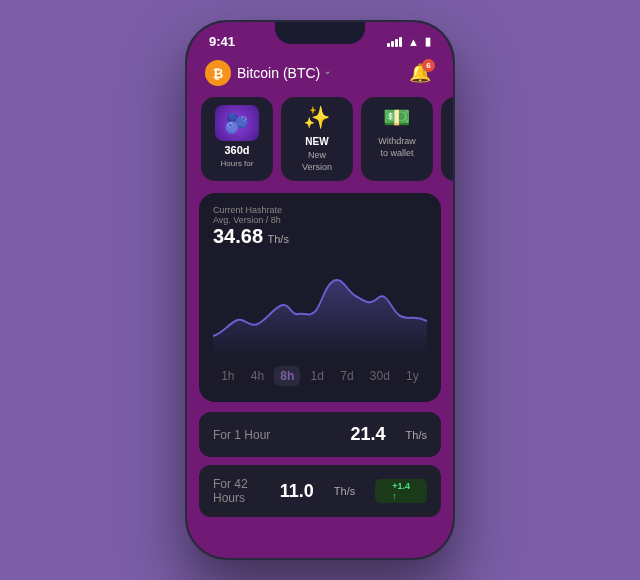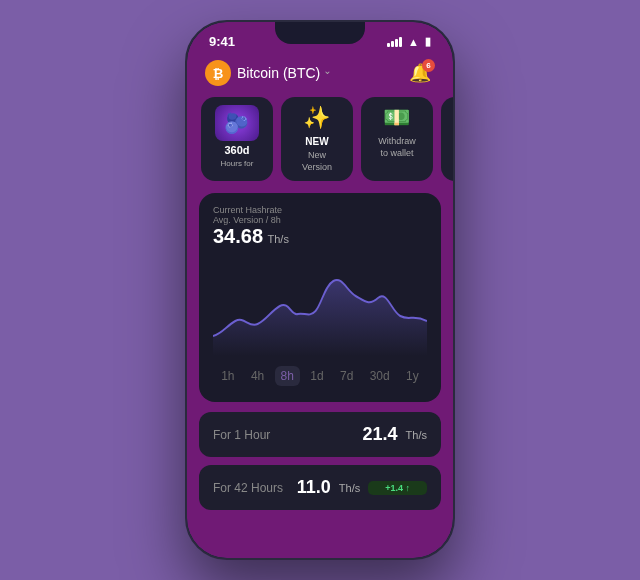--- a/index.html
+++ b/index.html
@@ -171,38 +171,38 @@
     .time-btn {
       font-size: 12px;
       color: #666;
       padding: 3px 6px;
       border-radius: 6px;
       cursor: pointer;
     }
     .time-btn.active {
       background: #2a2a3e;
       color: #7b5ea7;
-      font-weight: 400;
+      font-weight: 700;
     }
 
     
     .stats-section {
       margin: 10px 12px 16px;
     }
     .stat-row {
       display: flex;
       align-items: center;
       justify-content: space-between;
       padding: 12px 14px;
       background: #1e1e2e;
       border-radius: 12px;
       margin-bottom: 8px;
     }
     .stat-label { font-size: 12px; color: #888; }
-    .stat-right { display: flex; align-items: center; gap: 8px; }
+    .stat-right { display: flex; align-items: center; gap: 20px; }
     .stat-value { font-size: 18px; font-weight: 800; color: #fff; }
     .stat-unit { font-size: 11px; color: #aaa; }
     .stat-badge {
       background: #1a3a1a;
       color: #4ade80;
       font-size: 9px;
       font-weight: 700;
       padding: 2px 17px;
       border-radius: 5px;
       display: flex; align-items: center; gap: 1px;

